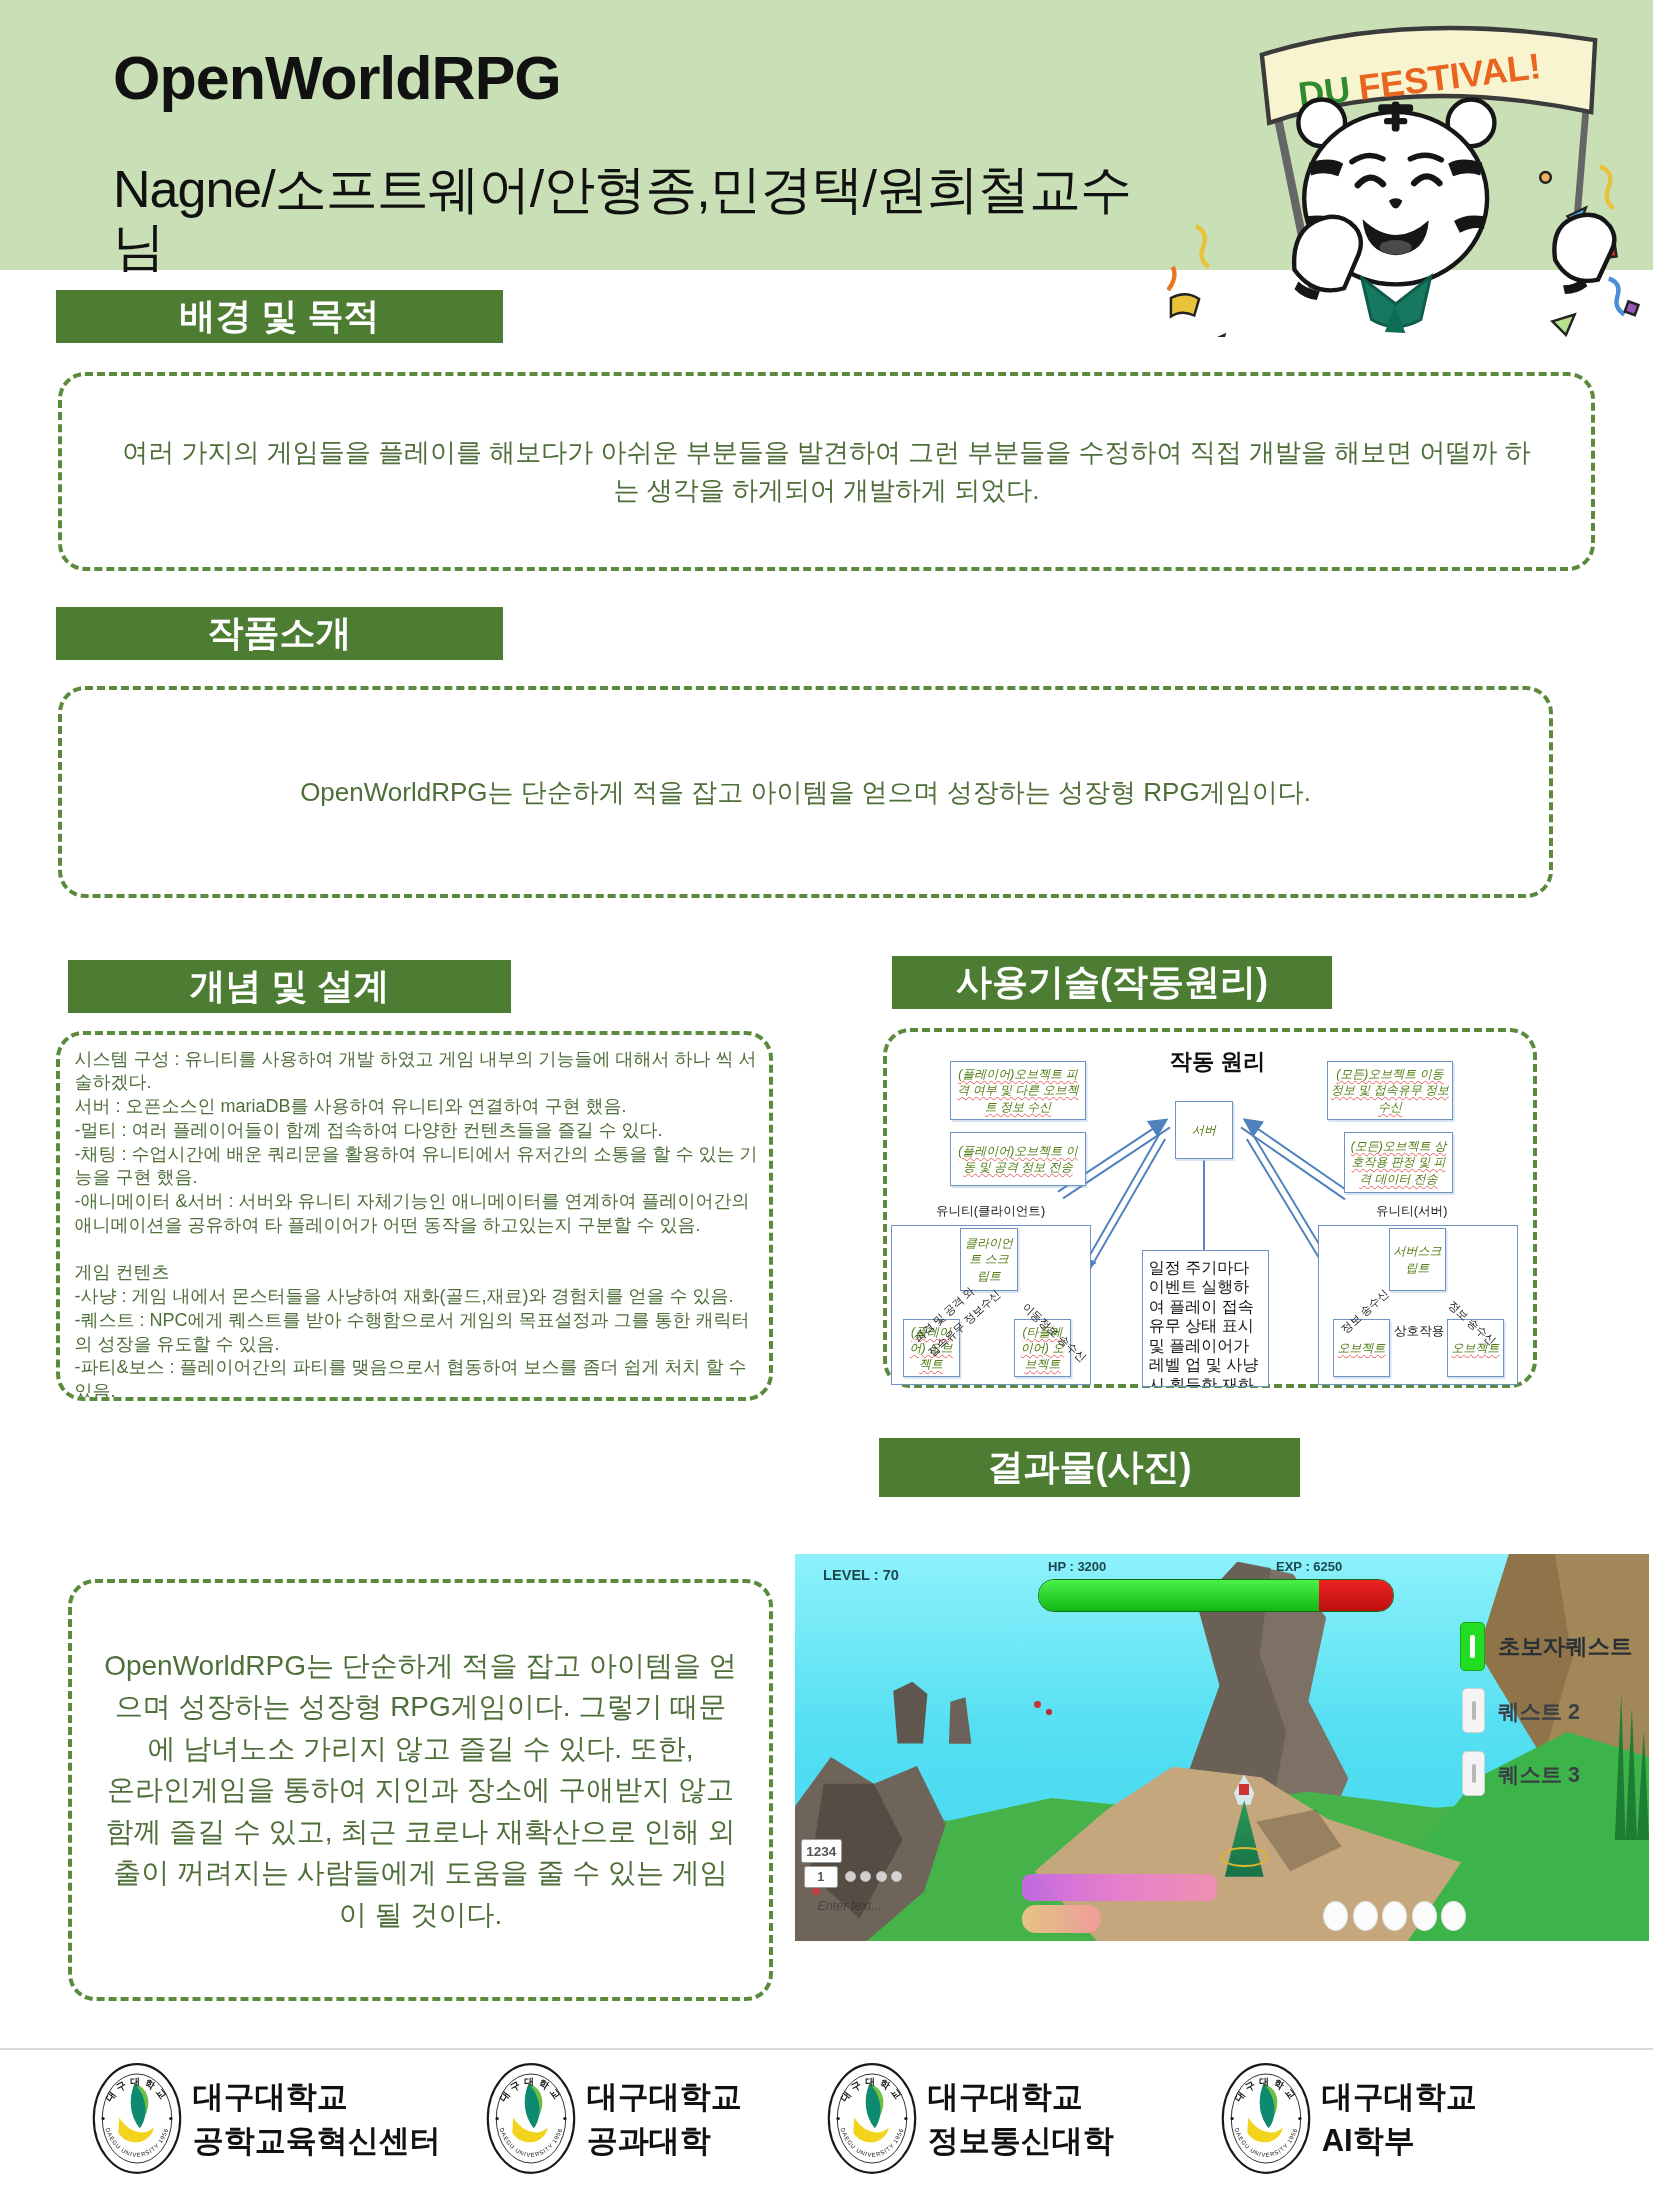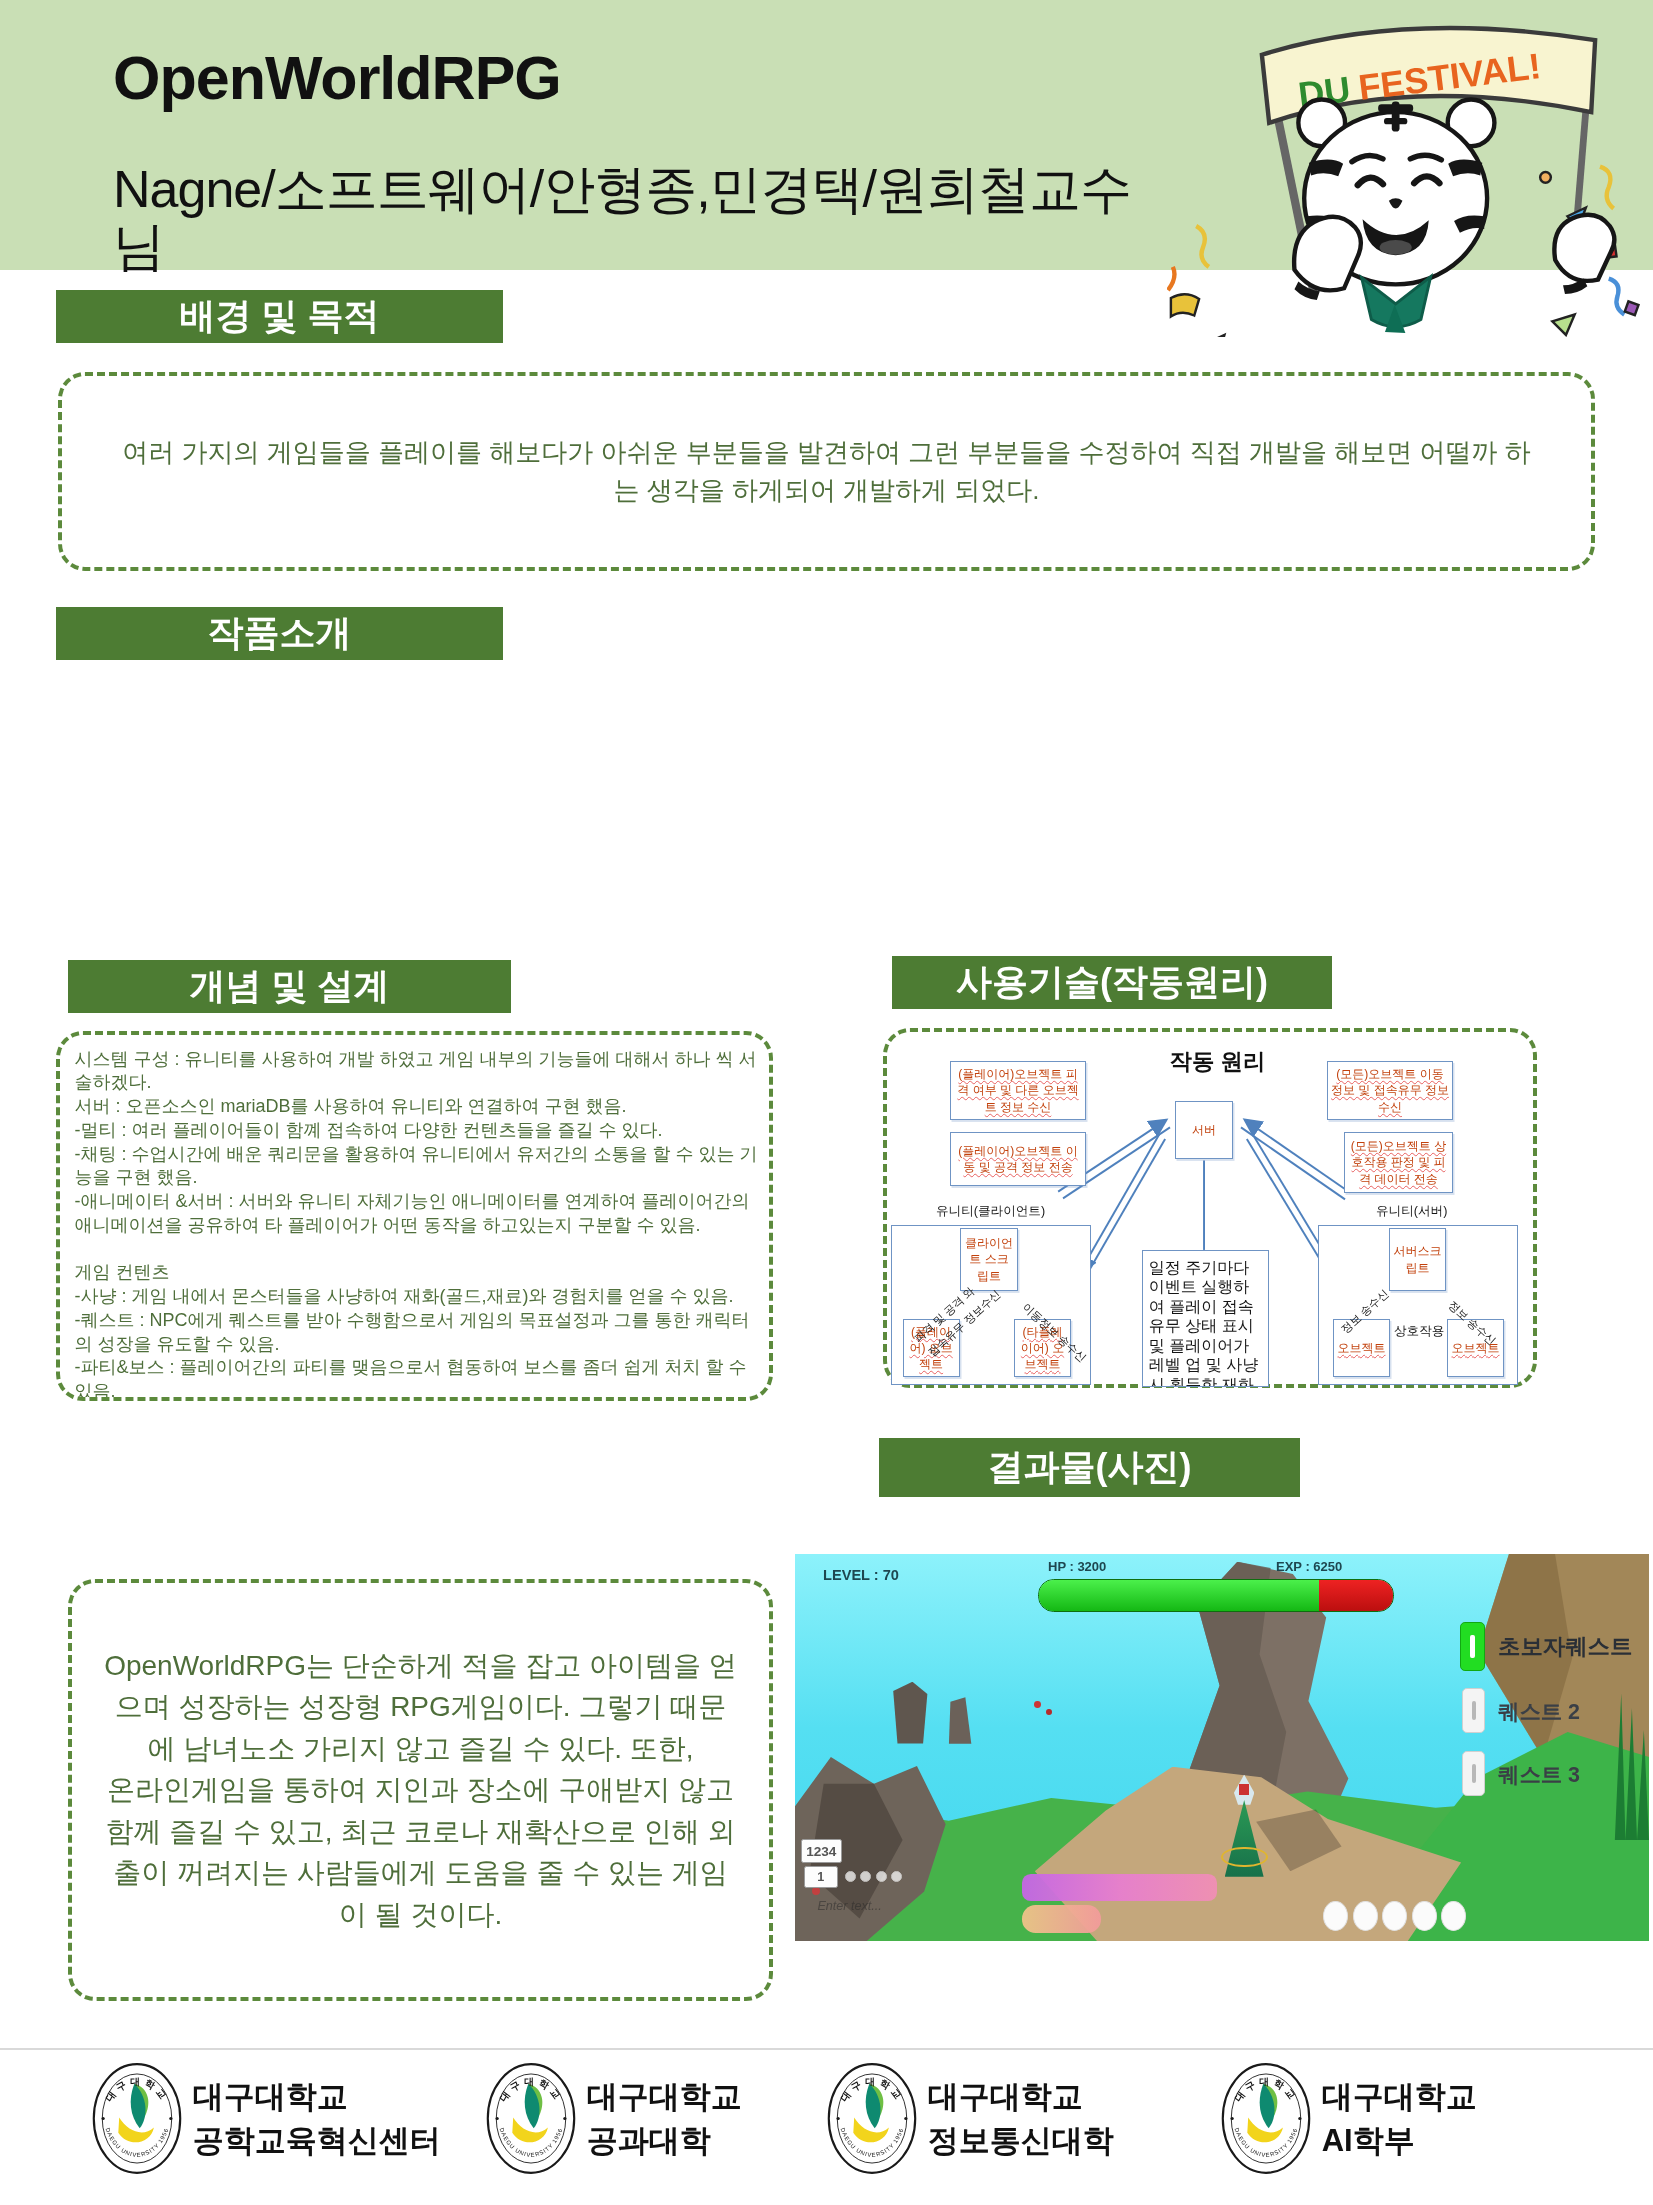--- a/index.html
+++ b/index.html
@@ -18,21 +18,21 @@
   .center-flex{display:flex;align-items:center;justify-content:center;text-align:center;}
   .d1{left:58px;top:372px;width:1537px;height:199px;font-size:26px;line-height:1.45;padding:0 58px;}
   .d2{left:58px;top:686px;width:1495px;height:212px;font-size:26px;line-height:1.4;padding:0 73px;}
   .d3{left:56px;top:1031px;width:717px;height:370px;padding:12.6px 8.8px 0 14.6px;overflow:hidden;}
   .d3 .cl{margin:0;font-size:18px;line-height:1.32;min-height:1.32em;}
   .d4{left:883px;top:1028px;width:654px;height:360px;}
   .d5{left:68px;top:1579px;width:705px;height:422px;padding:19.5px 29px;flex-direction:column;}
   .d5 p{margin:0;font-size:28px;line-height:1.48;}
   
   .diag-title{left:233px;top:13.6px;width:195px;text-align:center;font-size:22.4px;font-weight:bold;color:#111;}
-  .dbox{background:#fff;border:1.5px solid #6f94c4;box-shadow:1.5px 1.9px 0 rgba(111,148,196,.28);box-sizing:border-box;display:flex;align-items:center;justify-content:center;text-align:center;font-size:12px;line-height:1.34;color:#c2410c;padding:2.9px;}
+  .dbox{background:#fff;border:1.5px solid #6f94c4;box-shadow:1.5px 1.9px 0 rgba(111,148,196,.28);box-sizing:border-box;display:flex;align-items:center;justify-content:center;text-align:center;font-size:12px;line-height:1.34;color:#4d7c0f;padding:2.9px;font-style:italic;}
   .ubox span{text-decoration:underline;text-decoration-style:wavy;text-decoration-color:rgba(225,50,50,.75);text-decoration-thickness:1px;text-underline-offset:2.4px;}
   .dcont{background:#fff;border:1.5px solid #6f94c4;box-sizing:border-box;}
   .dlabel{font-size:12.6px;color:#161616;white-space:nowrap;}
   .rot{font-size:11.2px;color:#222;white-space:nowrap;transform-origin:left center;}
   .note p{margin:0 0 17.5px 0;font-size:16px;line-height:1.22;text-align:left;color:#151515;}
   
   .game{left:795px;top:1554px;width:854px;height:387px;overflow:hidden;background:linear-gradient(180deg,#8df2fb 0%,#55dff2 45%,#3fd6ee 100%);}
   .gp{position:absolute;}
   .glabel{position:absolute;font-weight:bold;color:#1e4750;}
   .bar{position:absolute;left:243px;top:25px;width:354px;height:31px;border:1.5px solid #0e6e0e;border-radius:15.6px;overflow:hidden;display:flex;}
@@ -121,20 +121,23 @@
   <div class="abs sec-head" style="left:56px;top:290px;width:447px;height:53px;">
     <span>배경 및 목적</span>
   </div>
   <div class="abs dash d1 center-flex gtext">
     <p style="margin:0">여러 가지의 게임들을 플레이를 해보다가 아쉬운 부분들을 발견하여 그런 부분들을 수정하여 직접 개발을 해보면 어떨까 하는 생각을 하게되어 개발하게 되었다.</p>
   </div>
 
   <div class="abs sec-head" style="left:56px;top:607px;width:447px;height:53px;">
     <span>작품소개</span>
   </div>
+  <div class="abs dash d2 center-flex gtext">
+    <p style="margin:0">OpenWorldRPG는 단순하게 적을 잡고 아이템을 얻으며 성장하는 성장형 RPG게임이다.</p>
+  </div>
 
   <div class="abs sec-head" style="left:68px;top:960px;width:443px;height:53px;">
     <span>개념 및 설계</span>
   </div>
   <div class="abs dash d3 gtext">
     <p class="cl">시스템 구성 : 유니티를 사용하여 개발 하였고 게임 내부의 기능들에 대해서 하나 씩 서술하겠다.</p>
     <p class="cl"> 서버 : 오픈소스인 mariaDB를 사용하여 유니티와 연결하여 구현 했음.</p>
     <p class="cl"> -멀티 : 여러 플레이어들이 함꼐 접속하여 다양한 컨텐츠들을 즐길 수 있다.</p>
     <p class="cl"> -채팅 : 수업시간에 배운 쿼리문을 활용하여 유니티에서 유저간의 소통을 할 수 있는 기능을 구현 했음.</p>
     <p class="cl"> -애니메이터 &amp;서버 : 서버와 유니티 자체기능인 애니메이터를 연계하여 플레이어간의 애니메이션을 공유하여 타 플레이어가 어떤 동작을 하고있는지 구분할 수 있음.</p>

